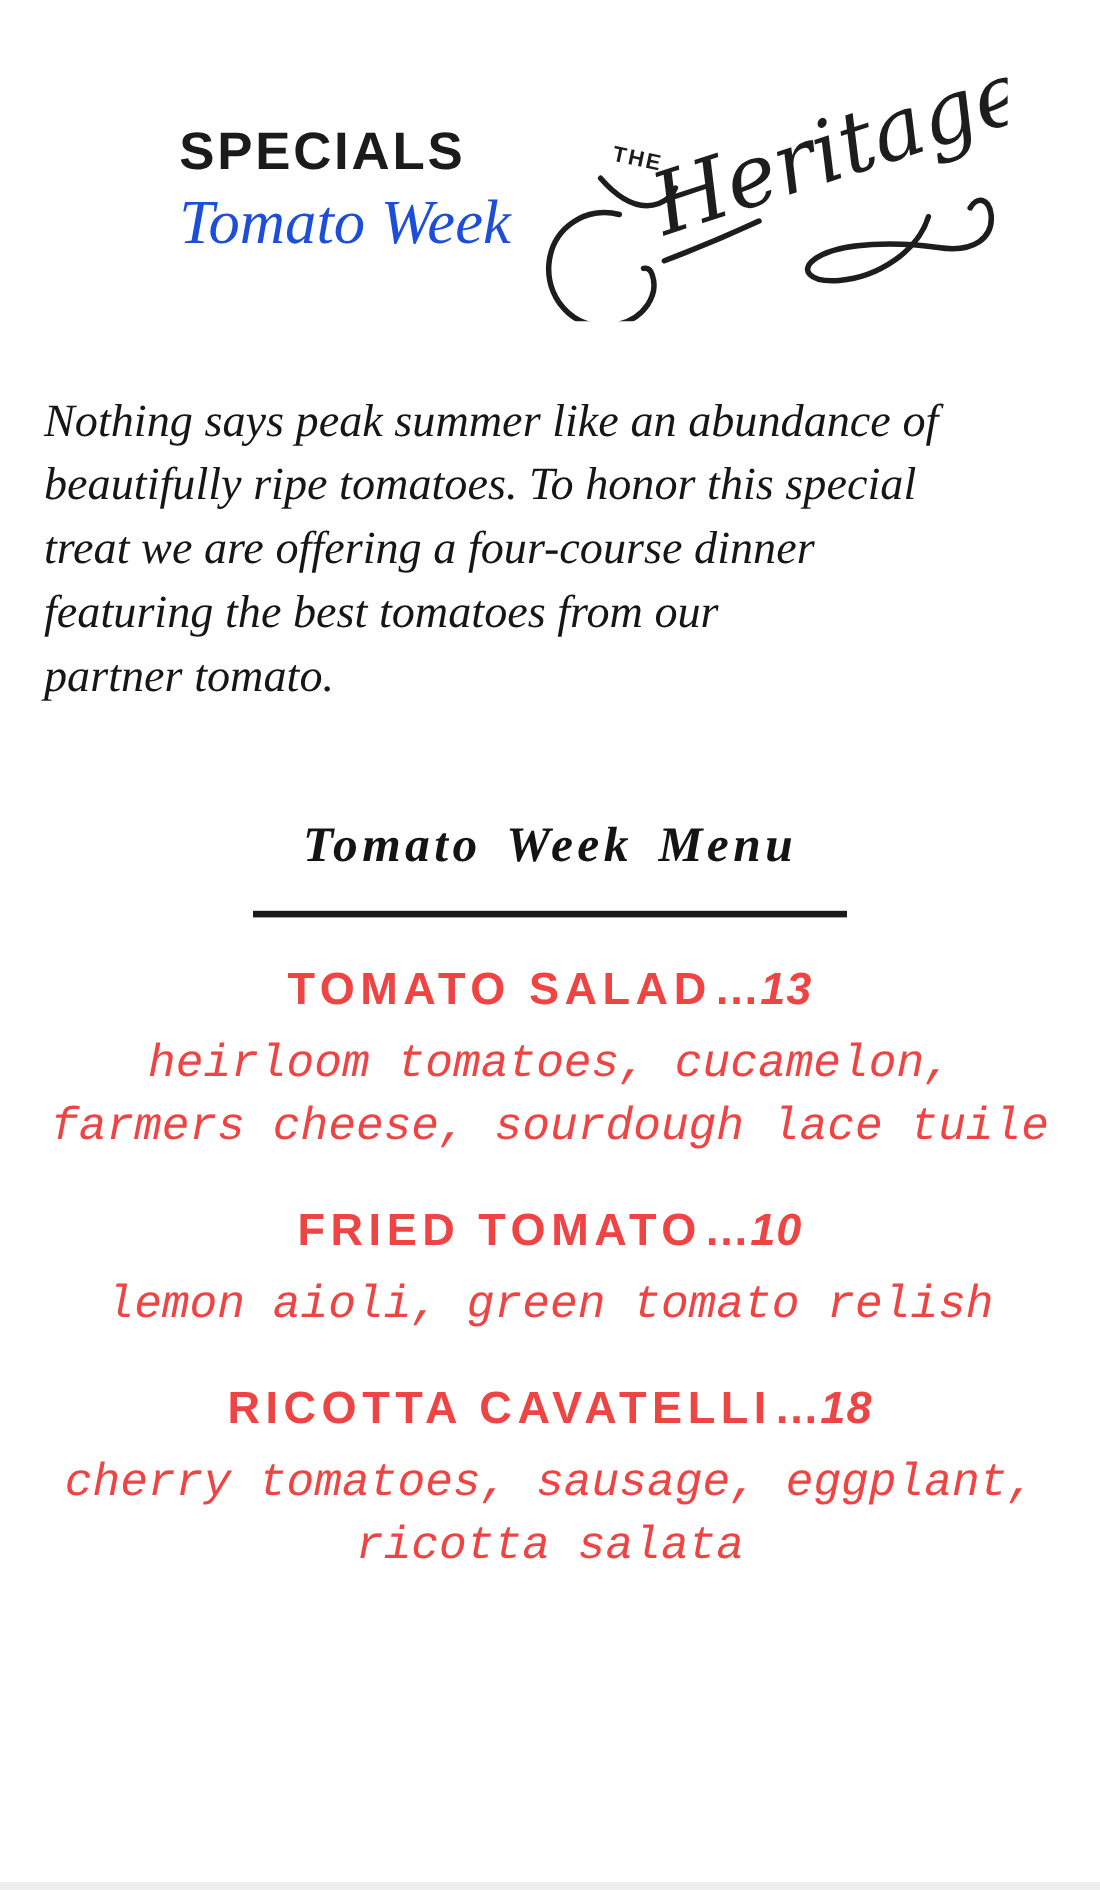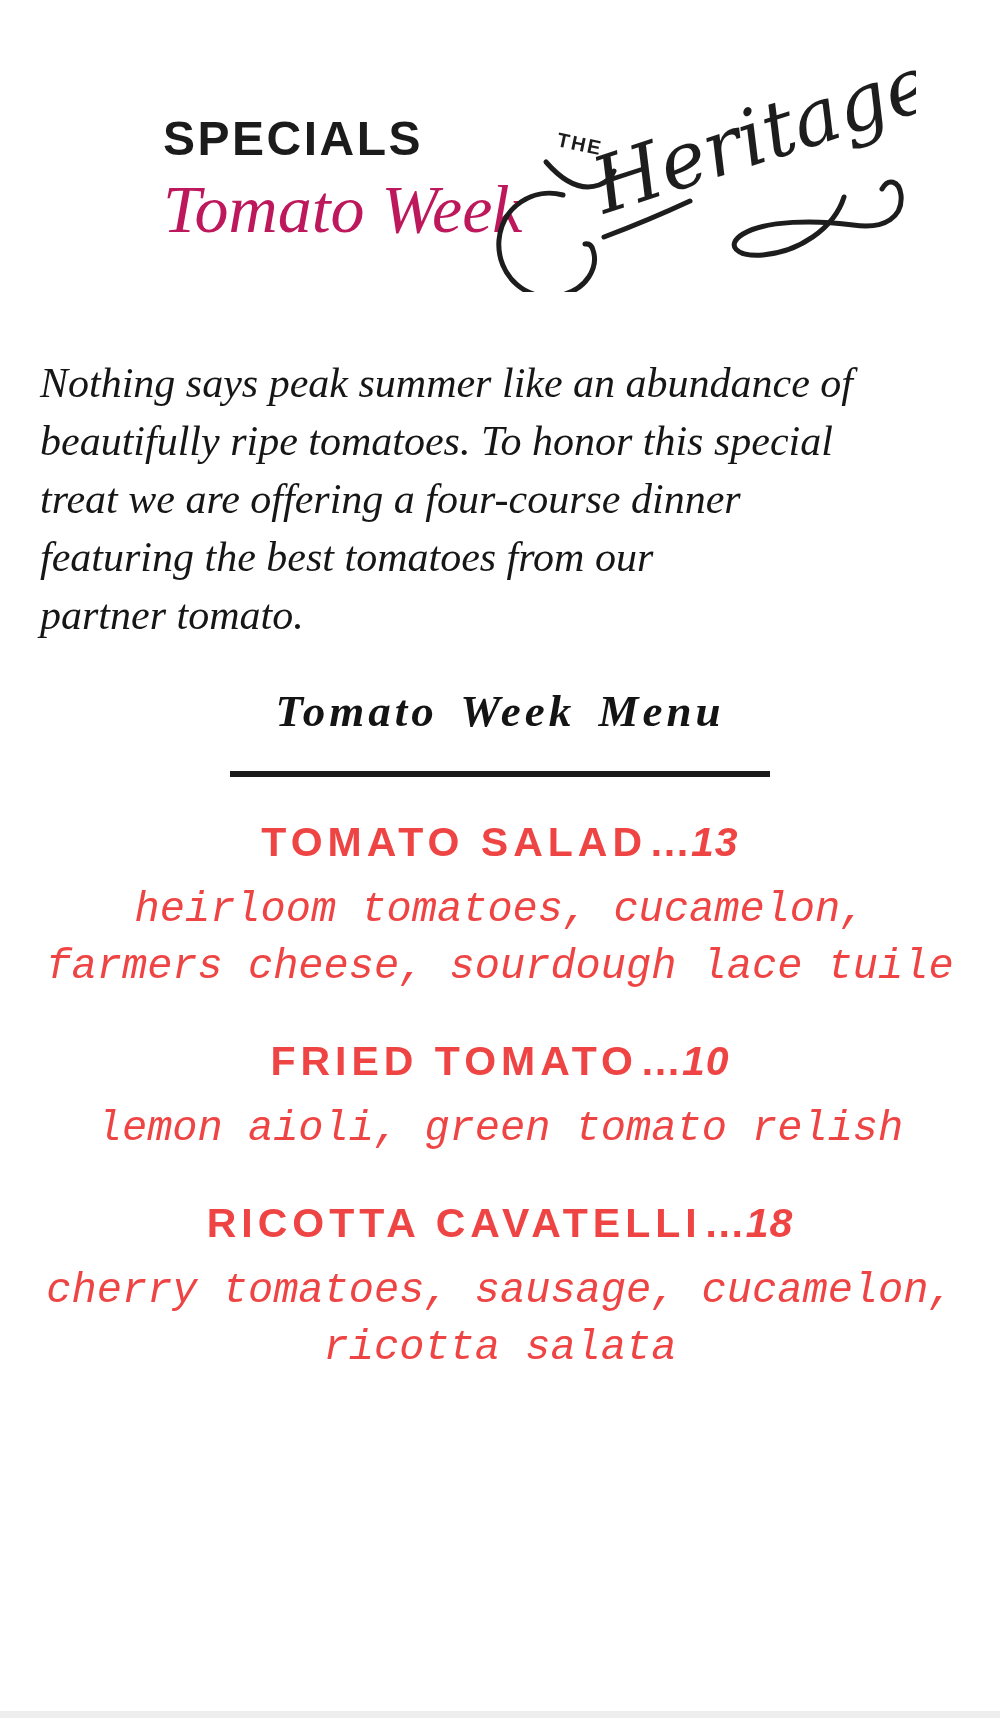--- a/index.html
+++ b/index.html
@@ -21,24 +21,24 @@
     font-family: "Liberation Sans", sans-serif;
     font-weight: bold;
     font-size: 48px;
     letter-spacing: 2.5px;
     line-height: 1.05;
     color: #1b1b1b;
   }
   .page-subtitle {
     font-family: "Liberation Serif", serif;
     font-style: italic;
-    font-size: 68px;
+    font-size: 57px;
     line-height: 1.1;
     margin-top: 8px;
-    color: #be185d;
+    color: #1d4ed8;
   }
   .logo-box { position: absolute; left: 446px; top: 44px; width: 470px; height: 248px; }
   .logo-box svg { width: 100%; height: 100%; display: block; }
   .logo-the {
     font-family: "Liberation Sans", sans-serif;
     font-weight: bold;
     font-size: 20px;
     letter-spacing: 2px;
     fill: #1d1d1d;
   }
@@ -57,21 +57,21 @@
     text-align: left;
     font-family: "Liberation Serif", serif;
     font-style: italic;
     font-size: 42px;
     line-height: 58px;
     color: #161616;
   }
 
   
   .menu-title {
-    margin-top: 45px;
+    margin-top: 102px;
     text-align: center;
     font-family: "Liberation Serif", serif;
     font-style: italic;
     font-weight: bold;
     font-size: 45px;
     letter-spacing: 4px;
     word-spacing: 8px;
     line-height: 1;
     color: #141414;
   }
@@ -175,21 +175,21 @@
       <div class="item-desc">
         <div>lemon aioli, green tomato relish</div>
       </div>
     </div>
 
     <div class="menu-item">
       <div class="item-head">
         <span>RICOTTA CAVATELLI</span><span class="item-dots">…</span><span class="item-price">18</span>
       </div>
       <div class="item-desc">
-        <div>cherry tomatoes, sausage, cucamelon,</div>
+        <div>cherry tomatoes, sausage, eggplant,</div>
         <div>ricotta salata</div>
       </div>
     </div>
 
   </section>
 
   <div class="bottom-strip"></div>
 </div>
 
 </body></html>

